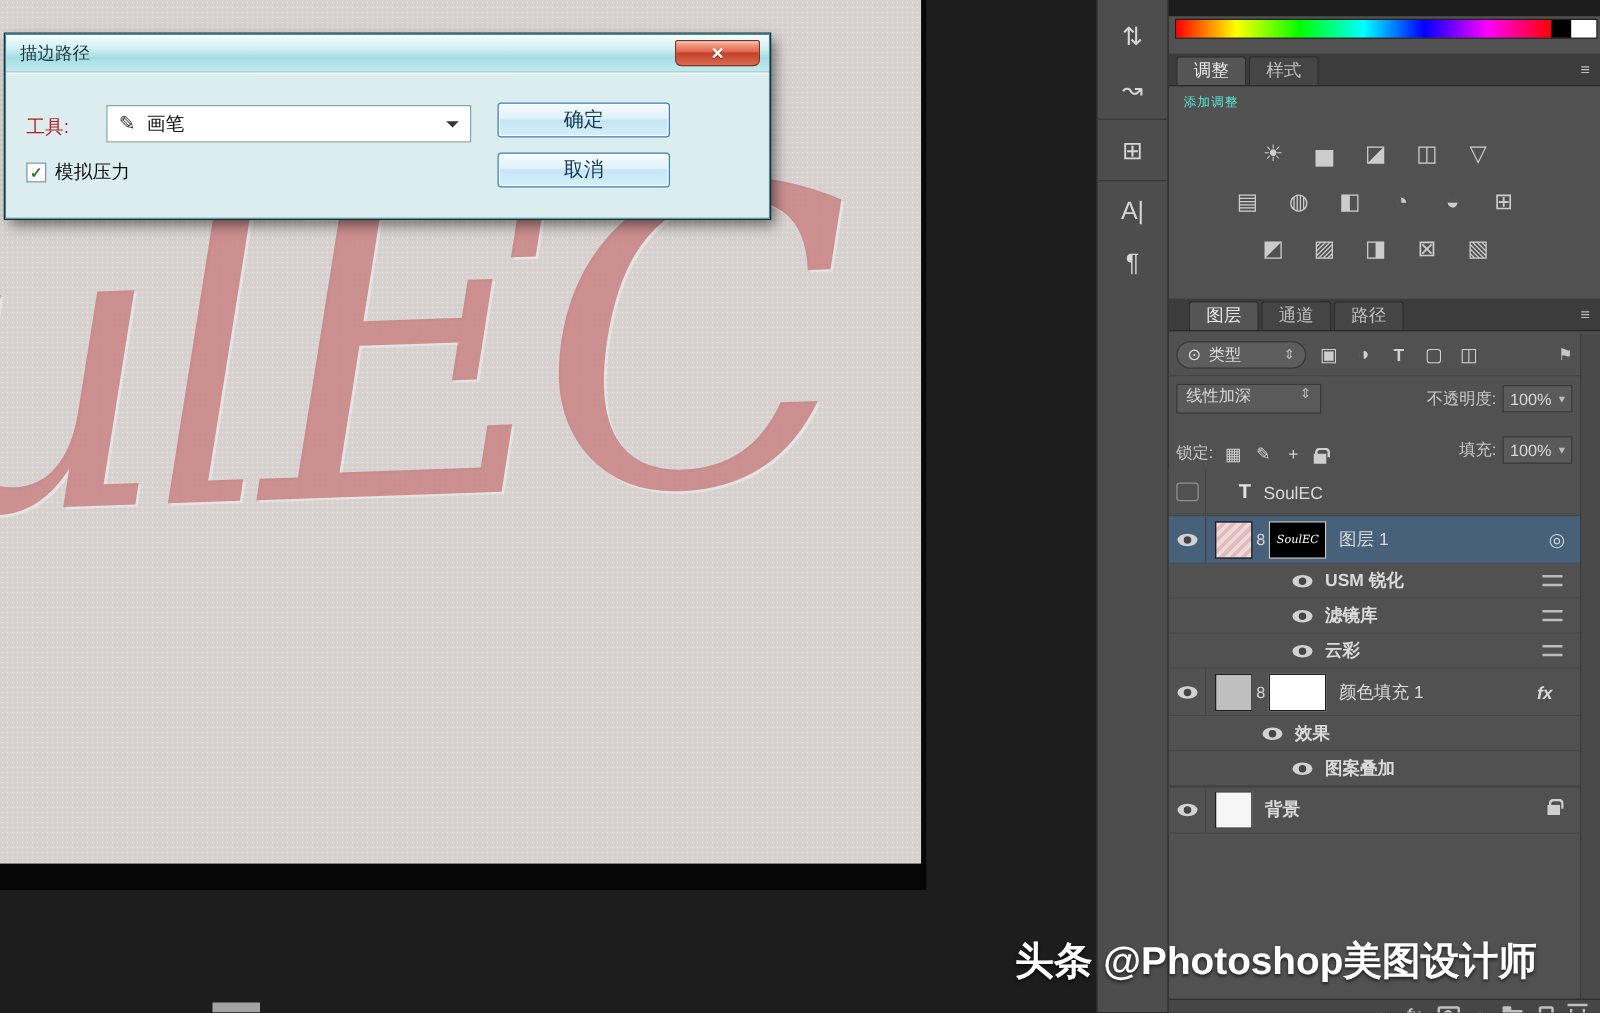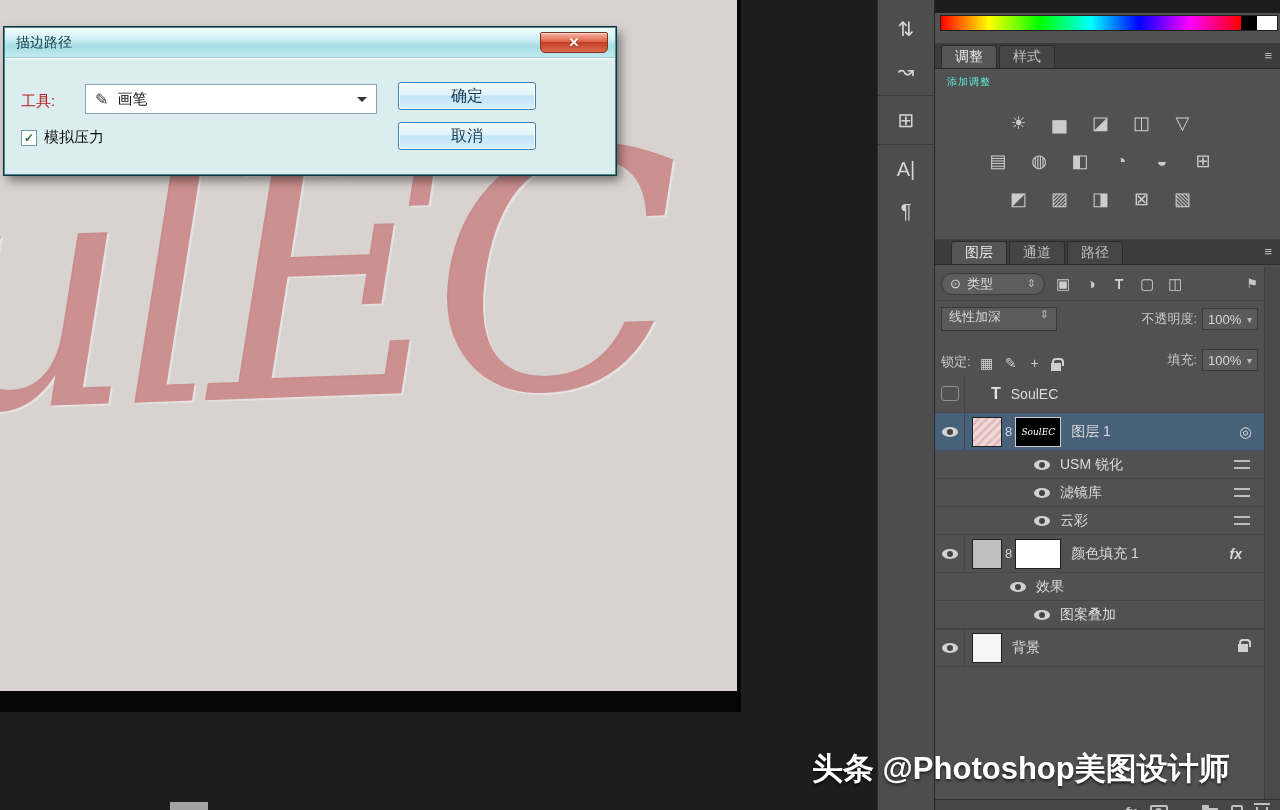--- a/index.html
+++ b/index.html
@@ -119,21 +119,21 @@
   .value-box .sel-spin { font-size:10px; }
 
   .lock-row { position:absolute; top:326px; left:0; width:329px; height:32px; display:flex; align-items:flex-end; padding:0 6px; gap:8px; }
   .lock-lbl { color:#c9c9c9; font-size:13px; }
   .licon { color:#cfcfcf; font-size:14px; width:16px; text-align:center; }
 
   
   .layers-list { position:absolute; top:362px; left:0; width:329px; }
   .lrow { display:flex; align-items:center; background:#515151; border-bottom:1px solid rgba(0,0,0,.14); }
   .lrow.selected { background:#47617a; }
-  .h38 { height:38px; } .h32 { height:32px; } .h28 { height:28px; }
+  .h38 { height:38px; } .h32 { height:32px; } .h28 { height:28px;font-weight:bold; }
   .eyecell { width:30px; height:100%; display:flex; align-items:center; justify-content:center; border-right:1px solid #454545; flex:none; }
   .eye { width:16px; height:10px; background:#d2d2d2; border-radius:50%; position:relative; }
   .eye::after { content:""; position:absolute; left:5px; top:2px; width:6px; height:6px; border-radius:50%; background:#454545; }
   .eyebox { width:18px; height:15px; border:1px solid #909090; border-radius:3px; }
   .t-badge { color:#e2e2e2; font-size:16px; font-weight:bold; margin-left:26px; }
   .lname { color:#dadada; font-size:14px; margin-left:10px; white-space:nowrap; }
   .thumb { width:30px; height:30px; border:1px solid #1f1f1f; flex:none; }
   .thumb-pink { margin-left:7px;
     background:repeating-linear-gradient(135deg,#eed9d9 0 3px,#e2bcbc 3px 6px); }
   .thumb-gray { margin-left:7px; background:#bfbfbf; }
@@ -392,21 +392,21 @@
       <span class="eye"></span>
       <span class="lname">效果</span>
     </div>
 
     <div class="lrow h28">
       <span class="sp99"></span>
       <span class="eye"></span>
       <span class="lname">图案叠加</span>
     </div>
 
-    <div class="lrow h38" style="border-top:1px solid #3f3f3f;">
+    <div class="lrow h38" style="border-top:1px solid #3f3f3f;font-weight:bold;">
       <div class="eyecell">
           <span class="eye"></span>
         </div>
       <span class="thumb thumb-white-lg"></span>
       <span class="lname">背景</span>
       <span class="lockicon bg-lock"></span>
     </div>
 
   </div>
 

